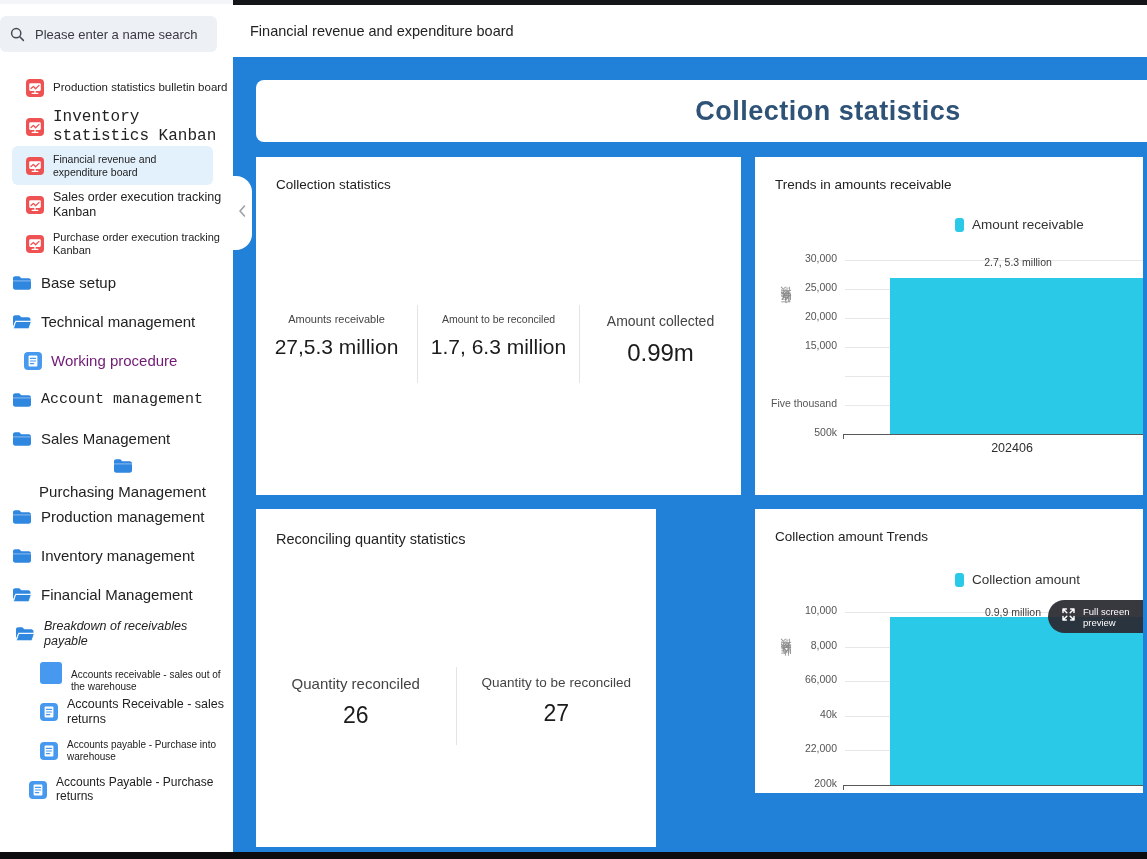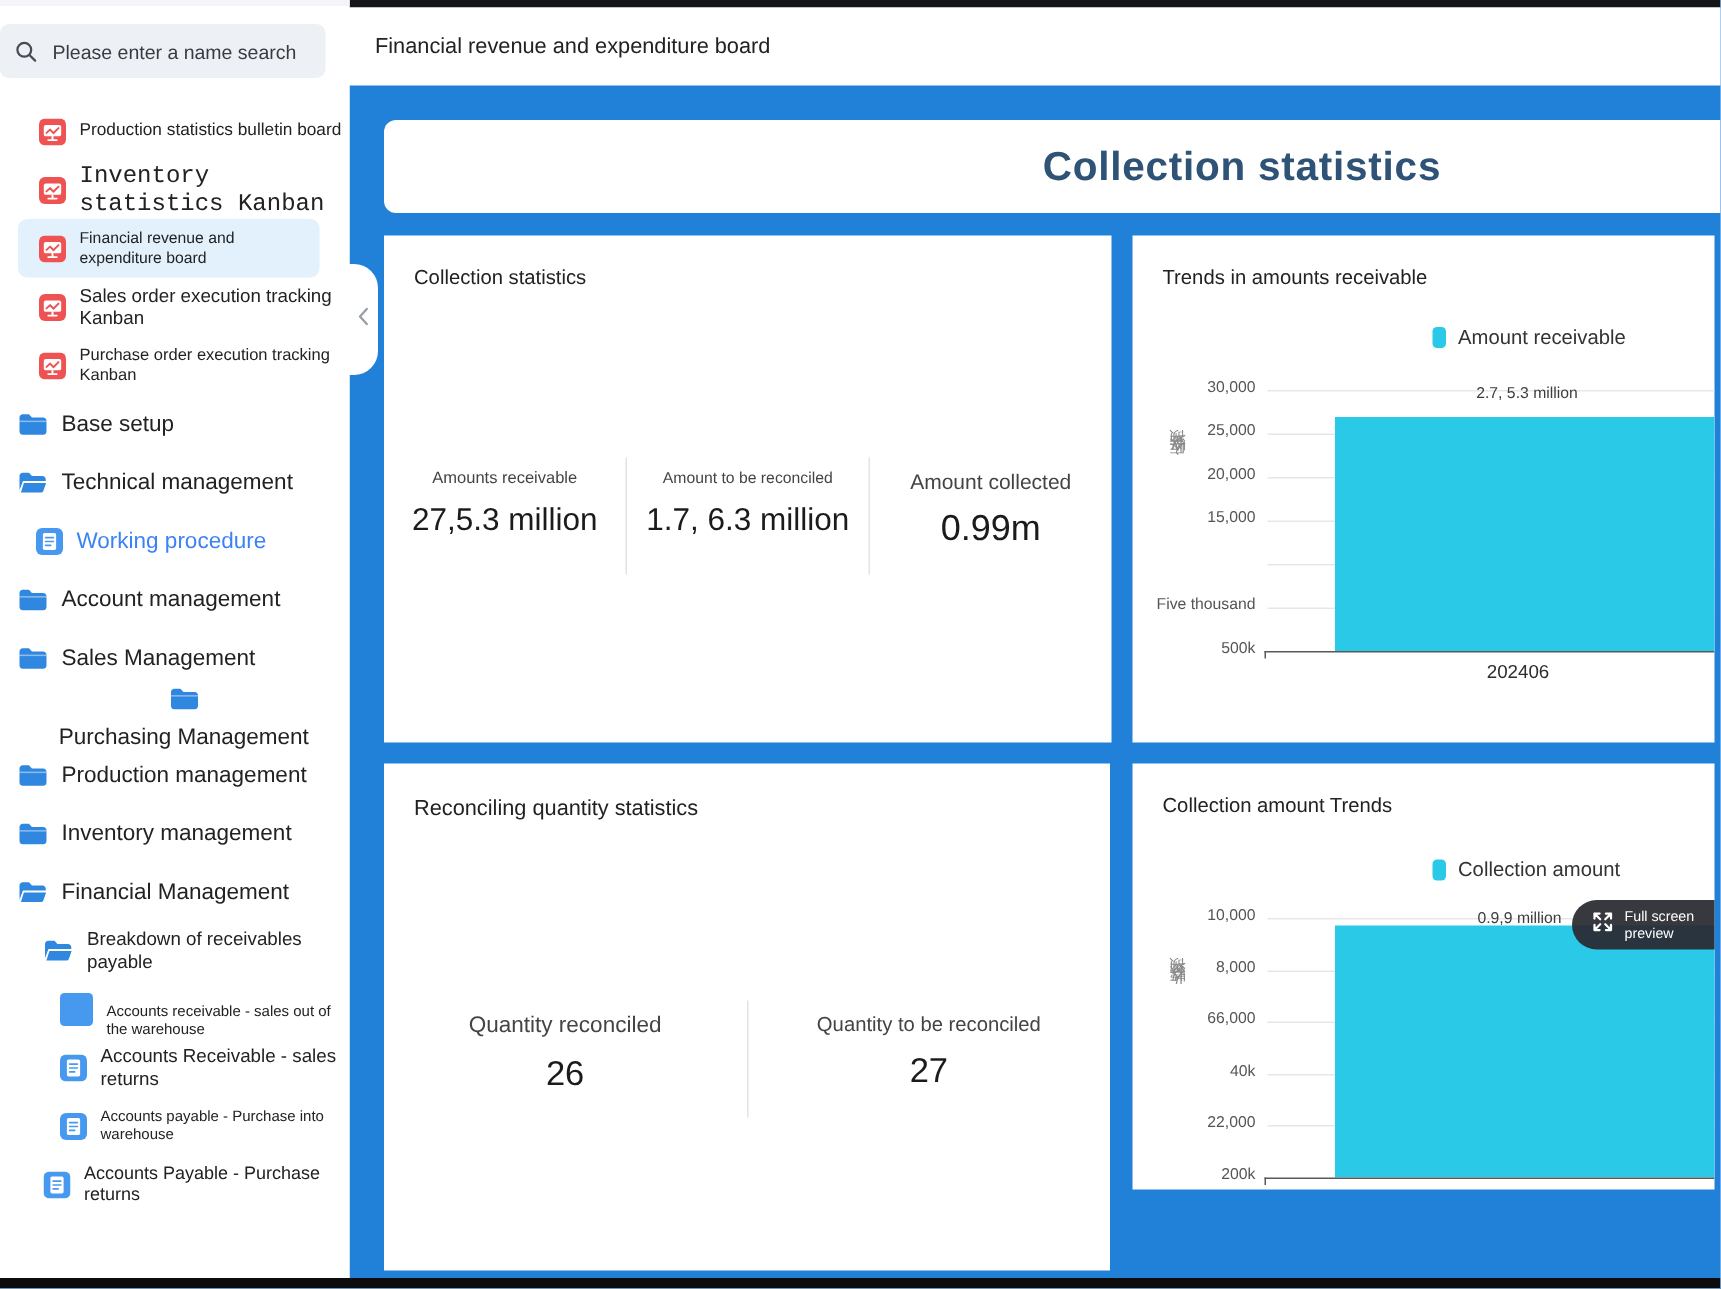--- a/index.html
+++ b/index.html
@@ -12,41 +12,41 @@
   .search-box{position:absolute;left:0;top:16px;width:217px;height:36px;background:#edf0f5;
               border-radius:6px;display:flex;align-items:center;gap:8px;padding-left:10px;box-sizing:border-box;}
   .search-box input{border:0;background:transparent;outline:none;font-size:13px;color:#3a3a44;
                     width:180px;font-family:"Liberation Sans",sans-serif;}
   .search-box input::placeholder{color:#3a3a44;opacity:1;}
   #side-list{position:absolute;top:68px;left:0;right:0;}
   .s-item{height:39px;display:flex;align-items:center;gap:9px;cursor:pointer;box-sizing:border-box;}
   .s-item.selected{background:#e3f1fc;border-radius:6px;margin-left:12px;margin-right:20px;}
   .s-icon{display:inline-flex;flex:none;align-items:center;}
   .s-lbl{color:#222;line-height:1.15;}
-  .s-item.muted .s-lbl{color:#3b82f6;text-align:right;}
+  .s-item.muted .s-lbl{color:#701a75;text-align:right;}
 
   .collapse-tab{position:absolute;left:226px;top:176px;width:26px;height:74px;background:#fff;
                 border-radius:0 16px 16px 0;z-index:3;display:flex;align-items:center;
                 justify-content:flex-end;padding-right:5px;box-sizing:border-box;cursor:pointer;}
 
   
   .main{position:absolute;left:233px;top:0;width:914px;height:852px;}
   .top-black{height:5px;background:#141519;}
   .topbar{height:52px;background:#fff;display:flex;align-items:center;padding-left:17px;
           font-size:14.5px;color:#222;}
   .board{position:relative;width:914px;height:795px;background:#2181d9;overflow:hidden;}
 
   .banner{position:absolute;left:23px;top:23px;width:1144px;height:62px;background:#fff;
           border-radius:8px;display:flex;align-items:center;justify-content:center;}
   .banner h1{margin:0;font-size:27px;color:#2f5377;font-weight:600;letter-spacing:.5px;}
 
   .card{position:absolute;background:#fff;overflow:hidden;}
   #card-collection{left:23px;top:100px;width:485px;height:338px;}
   #card-recv{left:522px;top:100px;width:388px;height:338px;}
-  #card-reconcile{left:23px;top:452px;width:484px;height:338px;}
+  #card-reconcile{left:23px;top:452px;width:400px;height:338px;}
   #card-coll{left:522px;top:452px;width:388px;height:284px;}
 
   .card-title{position:absolute;left:20px;top:20px;margin:0;font-size:13.5px;font-weight:400;color:#222;}
   #card-reconcile .card-title{font-size:14.5px;top:22px;}
 
   
   .stats-row{position:absolute;left:0;right:0;display:flex;}
   #card-collection .stats-row{top:148px;}
   #card-reconcile .stats-row{top:158px;}
   .stat{flex:1;text-align:center;padding:8px 0 16px;}
@@ -178,21 +178,21 @@
       <div class="s-item muted" style="padding-left: 24px;">
         <span class="s-icon">
           <svg width="18" height="18" viewBox="0 0 18 18">
             <rect width="18" height="18" rx="4" fill="#4799ef"></rect>
             <rect x="4.6" y="3.4" width="8.8" height="11.2" rx="1.1" fill="#fff"></rect>
             <path d="M6.4 6.4h5.2M6.4 9h5.2M6.4 11.6h3.4" stroke="#4799ef" stroke-width="1.1" stroke-linecap="round"></path>
           </svg>
         </span>
         <span class="s-lbl" style="font-size: 15px;">Working procedure</span>
       </div>
-      <div class="s-item" style="padding-left: 12px;">
+      <div class="s-item" style="padding-left: 12px; font-family: Liberation Mono, monospace;">
         <span class="s-icon">
           <svg width="20" height="16" viewBox="0 0 20 16">
             <path d="M1 3.4C1 2.1 2 1.2 3.2 1.2h4.1l2 2.1h7.5c1.2 0 2.2 1 2.2 2.2v7.1c0 1.3-1 2.2-2.2 2.2H3.2C2 14.8 1 13.9 1 12.6Z" fill="#2f87e0"></path>
             <rect x="1" y="5.4" width="18" height="1" fill="#fff" opacity=".45"></rect>
           </svg>
         </span>
         <span class="s-lbl" style="font-size: 15px;">Account management</span>
       </div>
       <div class="s-item" style="padding-left: 12px;">
         <span class="s-icon">
@@ -232,21 +232,21 @@
       </div>
       <div class="s-item" style="padding-left: 12px;">
         <span class="s-icon">
           <svg width="20" height="16" viewBox="0 0 20 16">
             <path d="M1 3.4C1 2.1 2 1.2 3.2 1.2h4.1l2 2.1h7c1.2 0 2.2 1 2.2 2.2v1.2H3.4L1 12.6Z" fill="#2f87e0"></path>
             <path d="M3.6 7.5h15.8l-2.1 6c-.3.8-1 1.3-1.9 1.3H1.3Z" fill="#2f87e0" stroke="#fff" stroke-width=".9"></path>
           </svg>
         </span>
         <span class="s-lbl" style="font-size: 15px;">Financial Management</span>
       </div>
-      <div class="s-item" style="padding-left: 29px;">
+      <div class="s-item" style="padding-left: 15px; font-style: italic;">
         <span class="s-icon">
           <svg width="20" height="16" viewBox="0 0 20 16">
             <path d="M1 3.4C1 2.1 2 1.2 3.2 1.2h4.1l2 2.1h7c1.2 0 2.2 1 2.2 2.2v1.2H3.4L1 12.6Z" fill="#2f87e0"></path>
             <path d="M3.6 7.5h15.8l-2.1 6c-.3.8-1 1.3-1.9 1.3H1.3Z" fill="#2f87e0" stroke="#fff" stroke-width=".9"></path>
           </svg>
         </span>
         <span class="s-lbl" style="font-size: 12.5px;">Breakdown of receivables payable</span>
       </div>
       <div class="s-item" style="padding-left: 40px;">
         <span class="s-icon">

